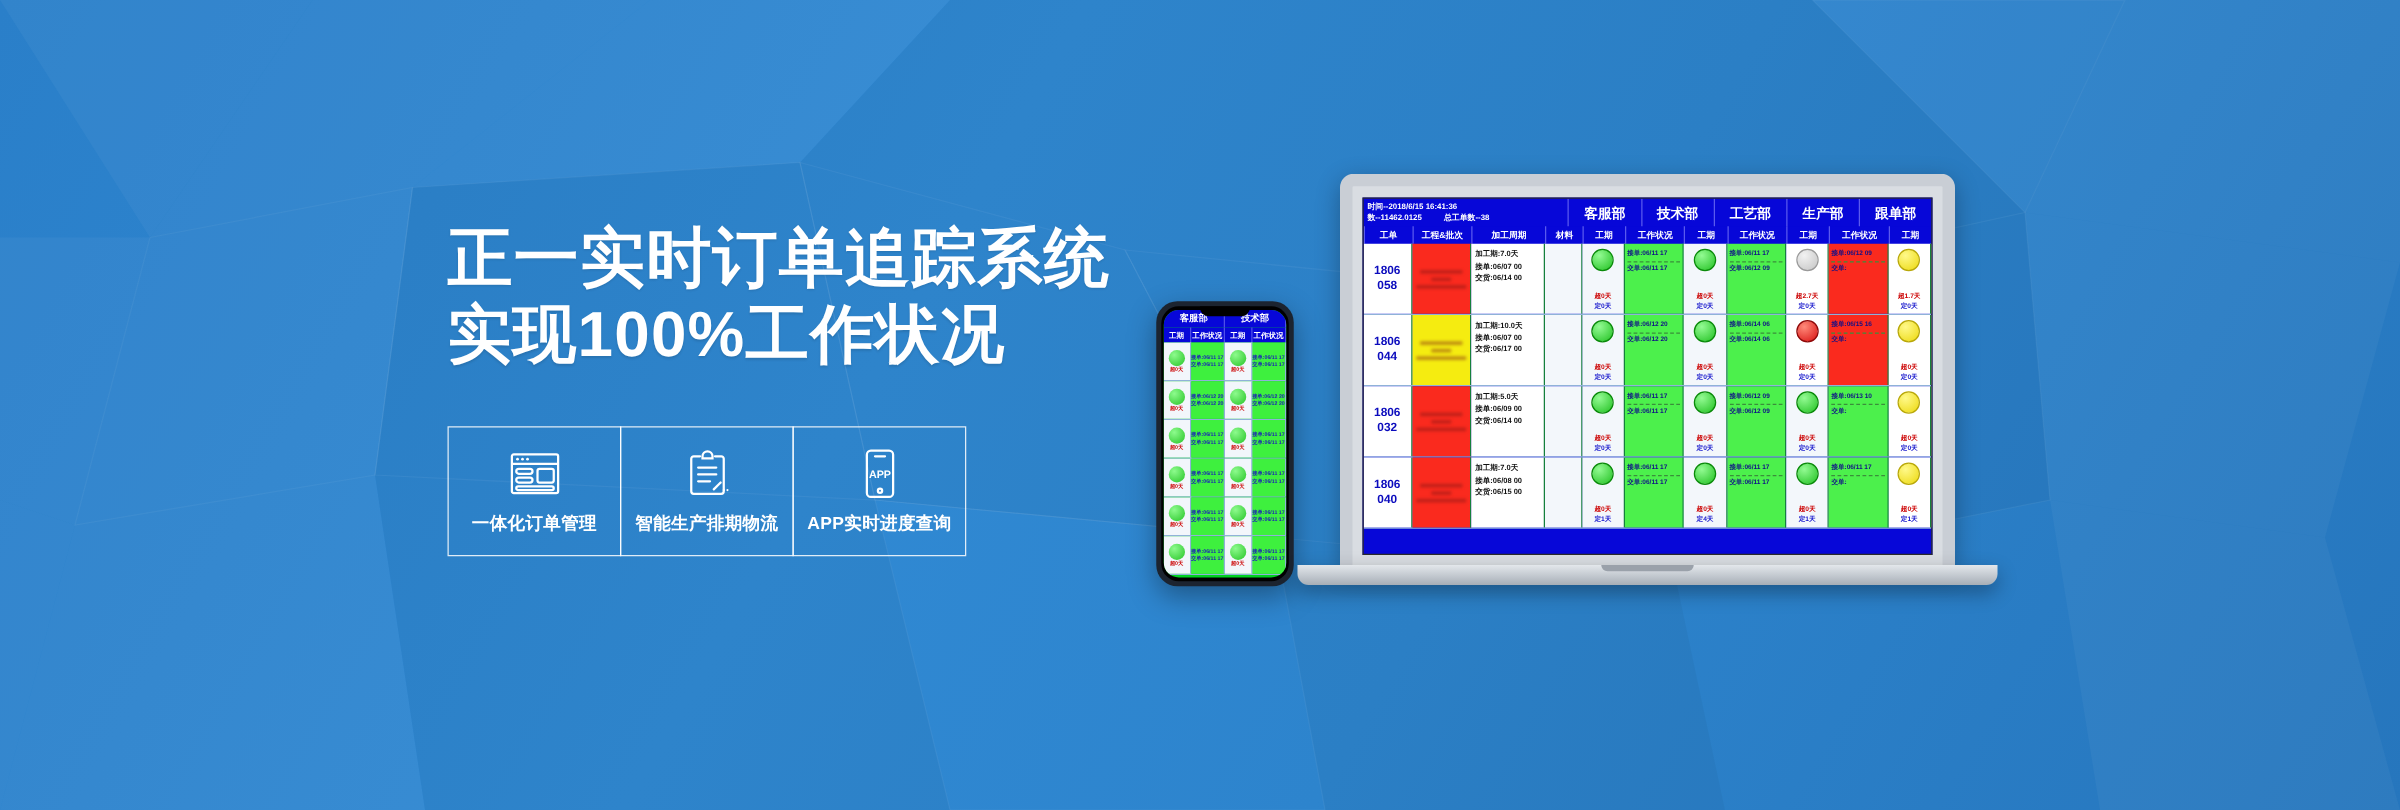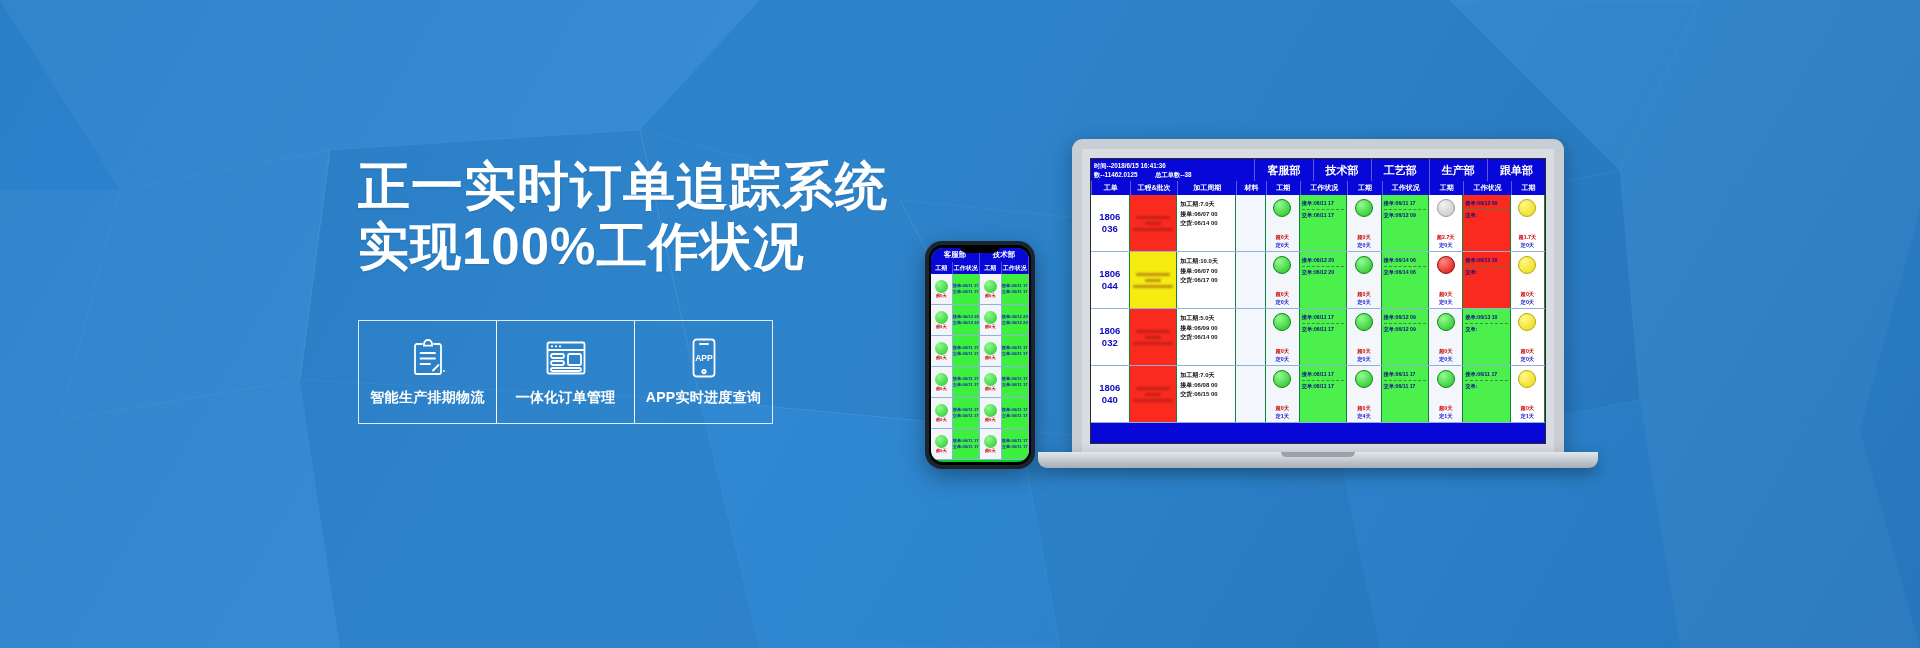--- a/index.html
+++ b/index.html
@@ -9,21 +9,21 @@
     background:#2f83cc;
     position:relative;
   }
 
   
   #bg { position:absolute; inset:0; overflow:hidden;
         background:linear-gradient(120deg,#2a7fc9 0%,#3089d3 38%,#2d84cd 62%,#2676bd 100%); }
   #bg svg { position:absolute; inset:0; width:1920px; height:648px; }
 
   
-  #copy { position:absolute; left:358px; top:156px; width:520px; }
+  #copy { position:absolute; left:358px; top:177px; width:520px; }
   .headline {
     color:#ffffff; font-weight:bold; font-size:52px; line-height:1.18;
     letter-spacing:1px; white-space:nowrap;
     text-shadow:0 1px 2px rgba(0,0,0,.12);
   }
   .headline.l2 { font-size:51px; }
 
   #features { display:flex; margin-top:42px; }
   .feature {
     width:139px; height:104px; border:1px solid rgba(255,255,255,.85);
@@ -176,49 +176,49 @@
 </div>
 
 <div id="copy">
   <div class="headline l1">正一实时订单追踪系统</div>
   <div class="headline l2">实现100%工作状况</div>
 
   <div id="features">
 
     <div class="feature">
       <div class="ficon">
-        <svg width="34" height="38" viewBox="0 0 34 38" fill="none" stroke="#fff" stroke-width="1.8" stroke-linecap="round">
-          <path d="M11 5H6a2 2 0 0 0-2 2v26a2 2 0 0 0 2 2h22a2 2 0 0 0 2-2V7a2 2 0 0 0-2-2h-5"></path>
-          <path d="M13 5a4 4 0 0 1 8 0v1.6h-8z"></path>
-          <line x1="9.5" y1="14" x2="24" y2="14"></line>
-          <line x1="9.5" y1="19.5" x2="24" y2="19.5"></line>
-          <line x1="9.5" y1="25" x2="19" y2="25"></line>
-          <path d="M22 31.5l5.5-5.5"></path>
-          <circle cx="30" cy="32" r="0.9" fill="#fff" stroke="none"></circle>
-          <circle cx="33" cy="32" r="0.9" fill="#fff" stroke="none"></circle>
-        </svg>
-      </div>
-      <div class="flabel">智能生产排期物流</div>
-    </div>
-
-    <div class="feature">
-      <div class="ficon">
         <svg width="40" height="34" viewBox="0 0 40 34" fill="none" stroke="#fff" stroke-width="1.8">
           <rect x="1.5" y="1.5" width="37" height="31" rx="1.5"></rect>
           <line x1="1.5" y1="9" x2="38.5" y2="9"></line>
           <circle cx="6" cy="5.3" r="1.1" fill="#fff" stroke="none"></circle>
           <circle cx="10" cy="5.3" r="1.1" fill="#fff" stroke="none"></circle>
           <circle cx="14" cy="5.3" r="1.1" fill="#fff" stroke="none"></circle>
           <rect x="5" y="13" width="13" height="4" rx="2"></rect>
           <rect x="5" y="20" width="13" height="4" rx="2"></rect>
           <rect x="22" y="13" width="13" height="11" rx="1.6"></rect>
           <rect x="5" y="27" width="30" height="3" rx="1.5"></rect>
         </svg>
       </div>
       <div class="flabel">一体化订单管理</div>
+    </div>
+
+    <div class="feature">
+      <div class="ficon">
+        <svg width="34" height="38" viewBox="0 0 34 38" fill="none" stroke="#fff" stroke-width="1.8" stroke-linecap="round">
+          <path d="M11 5H6a2 2 0 0 0-2 2v26a2 2 0 0 0 2 2h22a2 2 0 0 0 2-2V7a2 2 0 0 0-2-2h-5"></path>
+          <path d="M13 5a4 4 0 0 1 8 0v1.6h-8z"></path>
+          <line x1="9.5" y1="14" x2="24" y2="14"></line>
+          <line x1="9.5" y1="19.5" x2="24" y2="19.5"></line>
+          <line x1="9.5" y1="25" x2="19" y2="25"></line>
+          <path d="M22 31.5l5.5-5.5"></path>
+          <circle cx="30" cy="32" r="0.9" fill="#fff" stroke="none"></circle>
+          <circle cx="33" cy="32" r="0.9" fill="#fff" stroke="none"></circle>
+        </svg>
+      </div>
+      <div class="flabel">智能生产排期物流</div>
     </div>
 
     <div class="feature">
       <div class="ficon">
         <svg width="28" height="40" viewBox="0 0 28 40" fill="none" stroke="#fff" stroke-width="1.8">
           <rect x="3.5" y="1.5" width="21" height="37" rx="3.2"></rect>
           <line x1="10" y1="6" x2="18" y2="6" stroke-linecap="round"></line>
           <circle cx="14" cy="33.6" r="1.7"></circle>
           <text x="14" y="23" font-size="8.6" font-weight="bold" fill="#fff" stroke="none" text-anchor="middle" font-family="Liberation Sans, sans-serif">APP</text>
         </svg>
@@ -391,21 +391,21 @@
             <div class="sc" style="flex: 0 0 7.5%;">工期</div>
             <div class="sc" style="flex: 0 0 10.5%;">工作状况</div>
             <div class="sc" style="flex: 0 0 7.5%;">工期</div>
             <div class="sc" style="flex: 0 0 10.5%;">工作状况</div>
           </div>
 
         <div id="dash-rows">
             <div class="row">
               <div class="cell c-id">
                 <span>1806</span>
-                <span>036</span>
+                <span>058</span>
               </div>
               <div class="cell c-prj" style="background: rgb(250, 42, 30);">
                 <div class="blurline" style="width: 34px;"></div>
                 <div class="blurline" style="width: 16px;"></div>
                 <div class="blurline" style="width: 40px;"></div>
               </div>
               <div class="cell c-cycle">
                 <div>加工期:7.0天</div>
                 <div>接单:06/07 00</div>
                 <div>交货:06/14 00</div>

